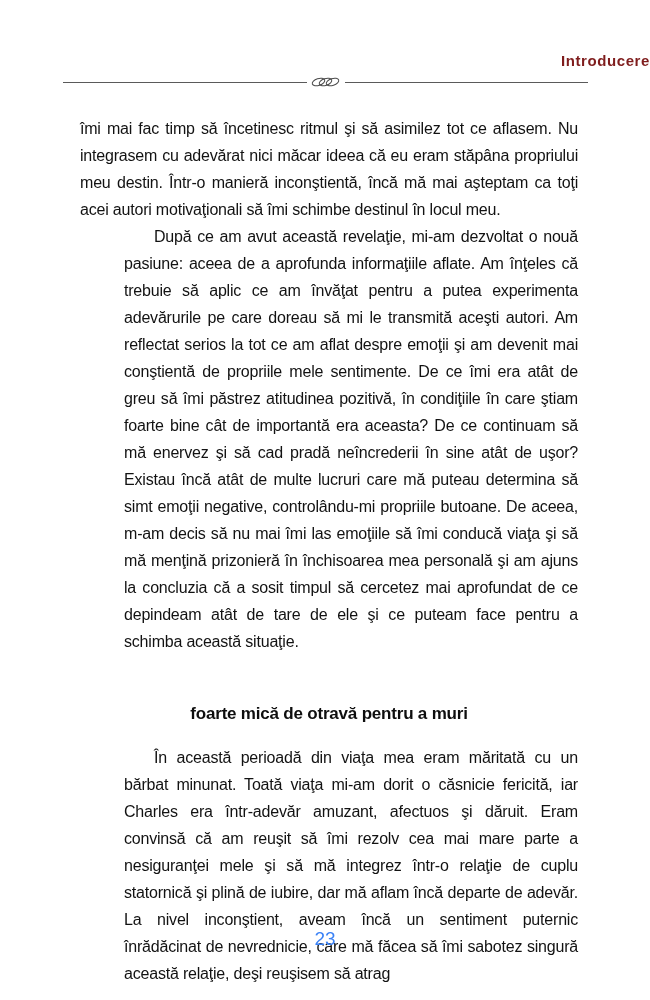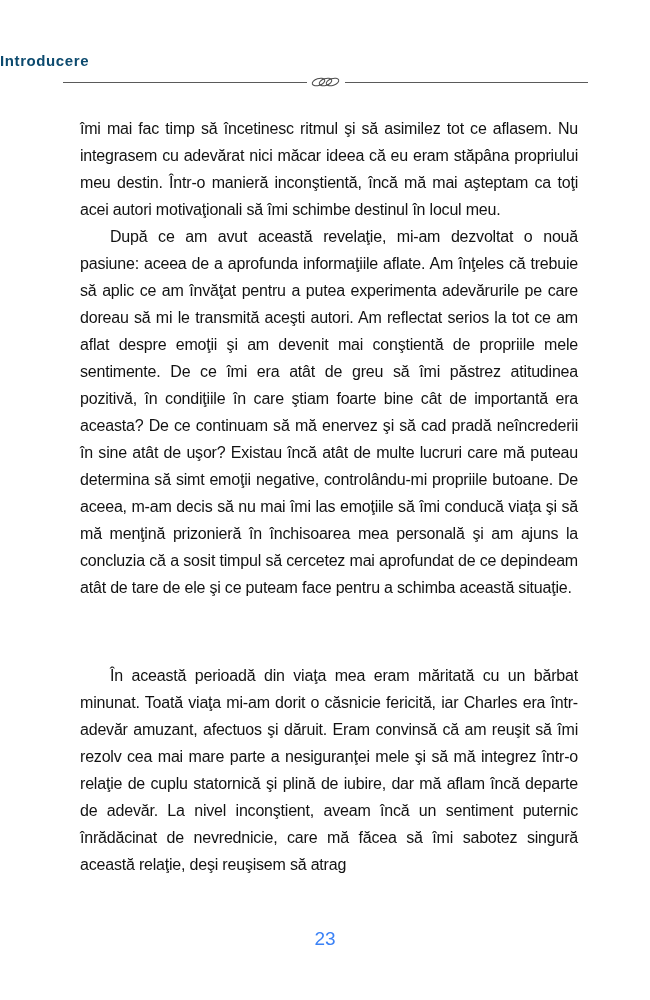--- a/index.html
+++ b/index.html
@@ -8,25 +8,25 @@
     width: 650px;
     height: 1000px;
     background: #ffffff;
     color: #141414;
     font-family: "Liberation Sans", sans-serif;
     overflow: hidden;
   }
   
   .running-head { padding-top: 52px; }
   .chapter-title {
-    text-align: left;
+    text-align: right;
     font-weight: bold;
     font-size: 15px;
     letter-spacing: 0.6px;
-    color: #0c4a6e;
+    color: #7f1d1d;
   }
   .rule-row {
     display: flex;
     align-items: center;
     margin: 7px 62px 0 63px;
   }
   .rule-row .rule {
     flex: 1;
     height: 1px;
     background: #5a5a5a;
@@ -39,21 +39,21 @@
   
   .body-text {
     margin: 27px 72px 0 80px;
     text-align: justify;
     font-size: 16px;
     letter-spacing: -0.2px;
     line-height: 27px;
     color: #121212;
   }
   .body-text p { margin: 0; }
-  .body-text p.indent { text-indent: 30px; }
+  .body-text p.indent { text-indent: 30px; margin-left: 44px; }
   .section-heading {
     font-size: 17px;
     font-weight: bold;
     line-height: 28px;
     text-align: center;
     margin: 17px 0 16px 0;
     color: #0e0e0e;
   }
   
   .folio {
@@ -84,19 +84,20 @@
       </svg>
       <span class="rule"></span>
     </div>
   </header>
 
   <main class="body-text">
     <p>îmi mai fac timp să încetinesc ritmul şi să asimilez tot ce aflasem. Nu integrasem cu adevărat nici măcar ideea că eu eram stăpâna propriului meu destin. Într-o manieră inconştientă, încă mă mai aşteptam ca toţi acei autori motivaţionali să îmi schimbe destinul în locul meu.</p>
     <p class="indent">După ce am avut această revelaţie, mi-am dezvoltat o nouă pasiune: aceea de a aprofunda informaţiile aflate. Am înţeles că trebuie să aplic ce am învăţat pentru a putea experimenta adevărurile pe care doreau să mi le transmită aceşti autori. Am reflectat serios la tot ce am aflat despre emoţii şi am devenit mai conştientă de propriile mele sentimente. De ce îmi era atât de greu să îmi păstrez atitudinea pozitivă, în condiţiile în care ştiam foarte bine cât de importantă era aceasta? De ce continuam să mă enervez şi să cad pradă neîncrederii în sine atât de uşor? Existau încă atât de multe lucruri care mă puteau determina să simt emoţii negative, controlându-mi propriile butoane. De aceea, m-am decis să nu mai îmi las emoţiile să îmi conducă viaţa şi să mă menţină prizonieră în închisoarea mea personală şi am ajuns la concluzia că a sosit timpul să cercetez mai aprofundat de ce depindeam atât de tare de ele şi ce puteam face pentru a schimba această situaţie.</p>
     <h2 class="section-heading">
       <br>
+      <span>foarte mică de otravă pentru a muri</span>
     </h2>
     <p class="indent">În această perioadă din viaţa mea eram măritată cu un bărbat minunat. Toată viaţa mi-am dorit o căsnicie fericită, iar Charles era într-adevăr amuzant, afectuos şi dăruit. Eram convinsă că am reuşit să îmi rezolv cea mai mare parte a nesiguranţei mele şi să mă integrez într-o relaţie de cuplu statornică şi plină de iubire, dar mă aflam încă departe de adevăr. La nivel inconştient, aveam încă un sentiment puternic înrădăcinat de nevrednicie, care mă făcea să îmi sabotez singură această relaţie, deşi reuşisem să atrag</p>
   </main>
 
   <div class="folio">23</div>
 
 </div>
 
 </body></html>

